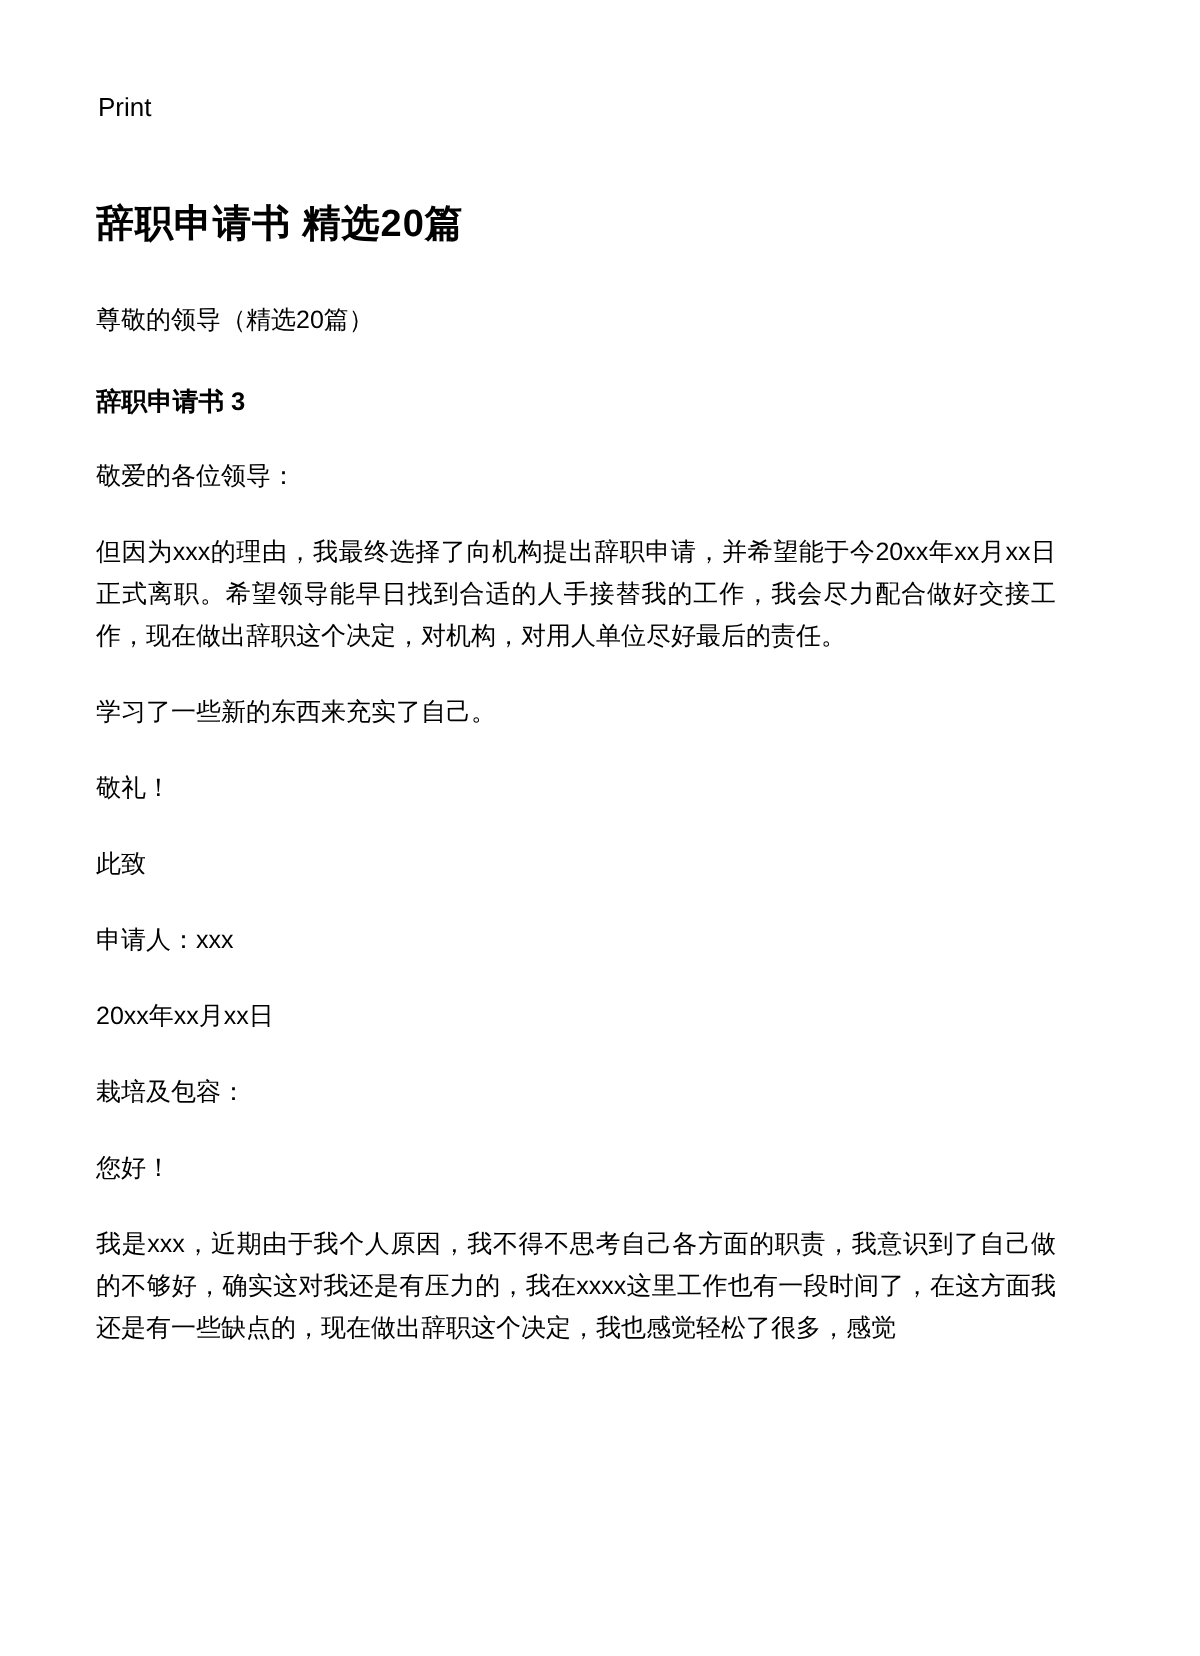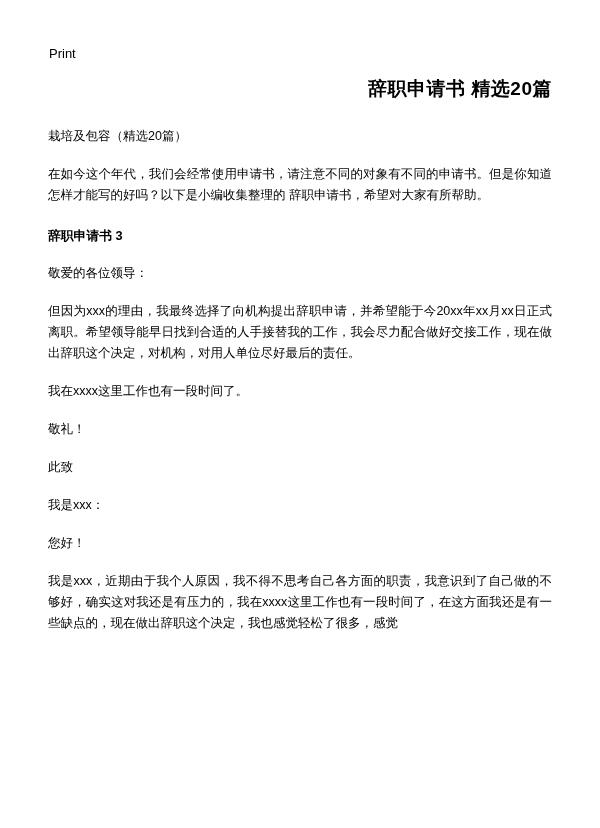--- a/index.html
+++ b/index.html
@@ -12,34 +12,34 @@
     height: 828px;
     font-family: "Liberation Sans", sans-serif;
     color: #000000;
     overflow: hidden;
   }
   .page {
     position: relative;
     width: 600px;
     height: 828px;
     box-sizing: border-box;
-    padding: 46px 48px 0 48px;
+    padding: 46px 72px 0 48px;
   }
   .print-label {
     font-size: 13px;
     line-height: 16px;
     color: #000;
     margin: 0 0 0 1px;
   }
   .doc-title {
-    text-align: right;
+    text-align: left;
     font-size: 19px;
     font-weight: bold;
     line-height: 26px;
-    margin: 14px 0 0 0;
+    margin: 38px 0 0 0;
     letter-spacing: 0.5px;
   }
   .para {
     font-size: 12.5px;
     line-height: 21px;
     margin: 17px 0 0 0;
     text-align: justify;
     text-justify: inter-ideograph;
   }
   .para.first-sub {
@@ -54,27 +54,28 @@
 </style>
 </head>
 <body>
 
 <div class="page">
 
   <div class="print-label">Print</div>
 
   <h1 class="doc-title">辞职申请书  精选20篇</h1>
 
-  <p class="para first-sub">栽培及包容（精选20篇）</p>
-  <p class="para">在如今这个年代，我们会经常使用申请书，请注意不同的对象有不同的申请书。但是你知道怎样才能写的好吗？以下是小编收集整理的 辞职申请书，希望对大家有所帮助。</p>
+  <p class="para first-sub">尊敬的领导（精选20篇）</p>
 
   <p class="heading">辞职申请书 3</p>
   <p class="para">敬爱的各位领导：</p>
   <p class="para">但因为xxx的理由，我最终选择了向机构提出辞职申请，并希望能于今20xx年xx月xx日正式离职。希望领导能早日找到合适的人手接替我的工作，我会尽力配合做好交接工作，现在做出辞职这个决定，对机构，对用人单位尽好最后的责任。</p>
-  <p class="para">我在xxxx这里工作也有一段时间了。</p>
+  <p class="para">学习了一些新的东西来充实了自己。</p>
   <p class="para">敬礼！</p>
   <p class="para">此致</p>
+  <p class="para">申请人：xxx</p>
+  <p class="para">20xx年xx月xx日</p>
 
-  <p class="para">我是xxx：</p>
+  <p class="para">栽培及包容：</p>
   <p class="para">您好！</p>
   <p class="para">我是xxx，近期由于我个人原因，我不得不思考自己各方面的职责，我意识到了自己做的不够好，确实这对我还是有压力的，我在xxxx这里工作也有一段时间了，在这方面我还是有一些缺点的，现在做出辞职这个决定，我也感觉轻松了很多，感觉</p>
 
 </div>
 
 </body></html>

